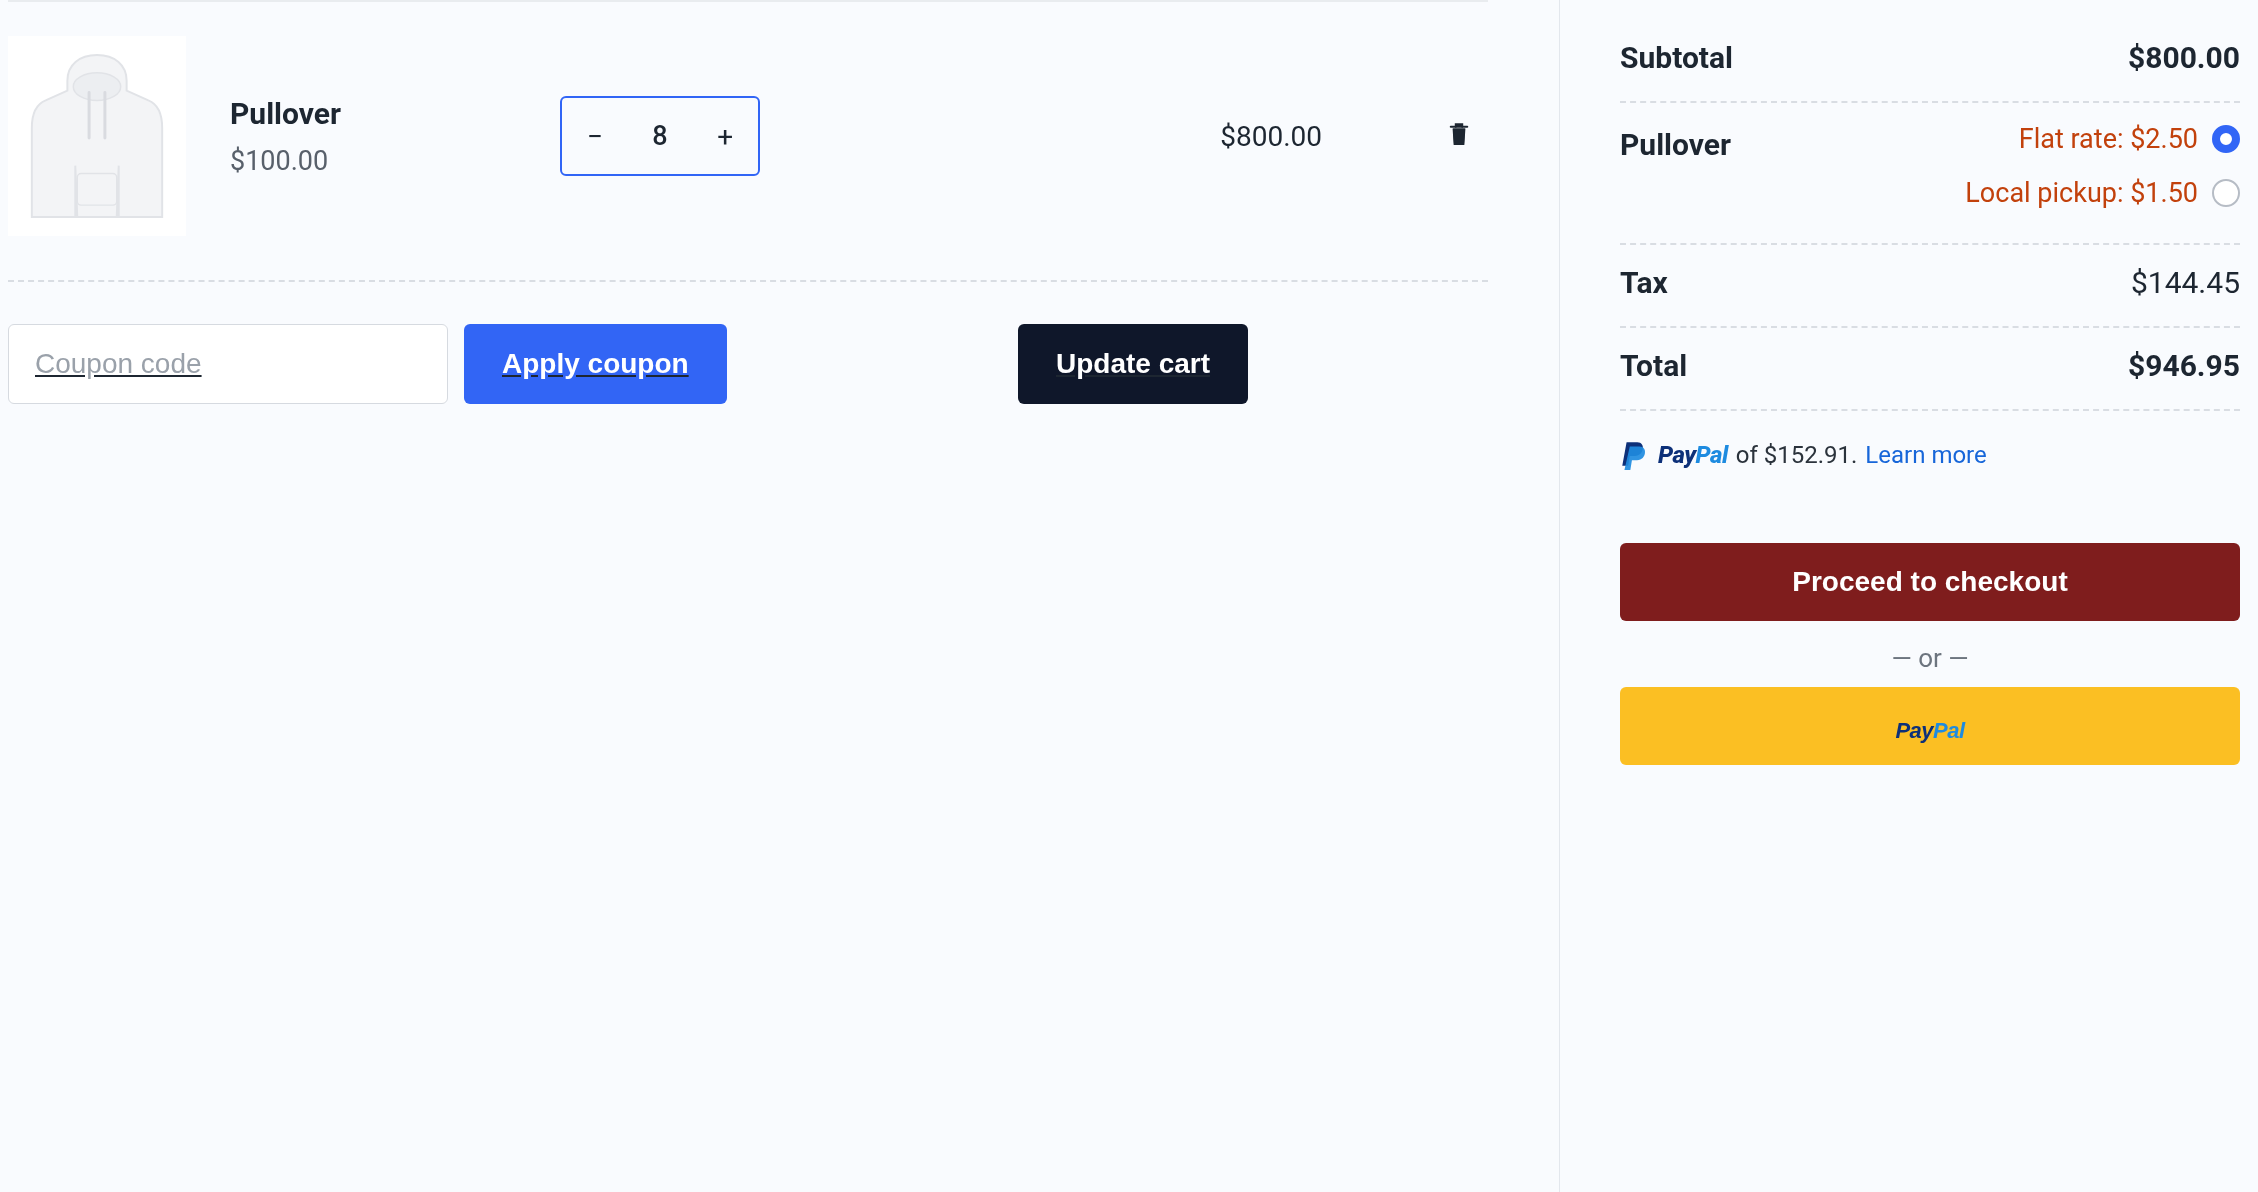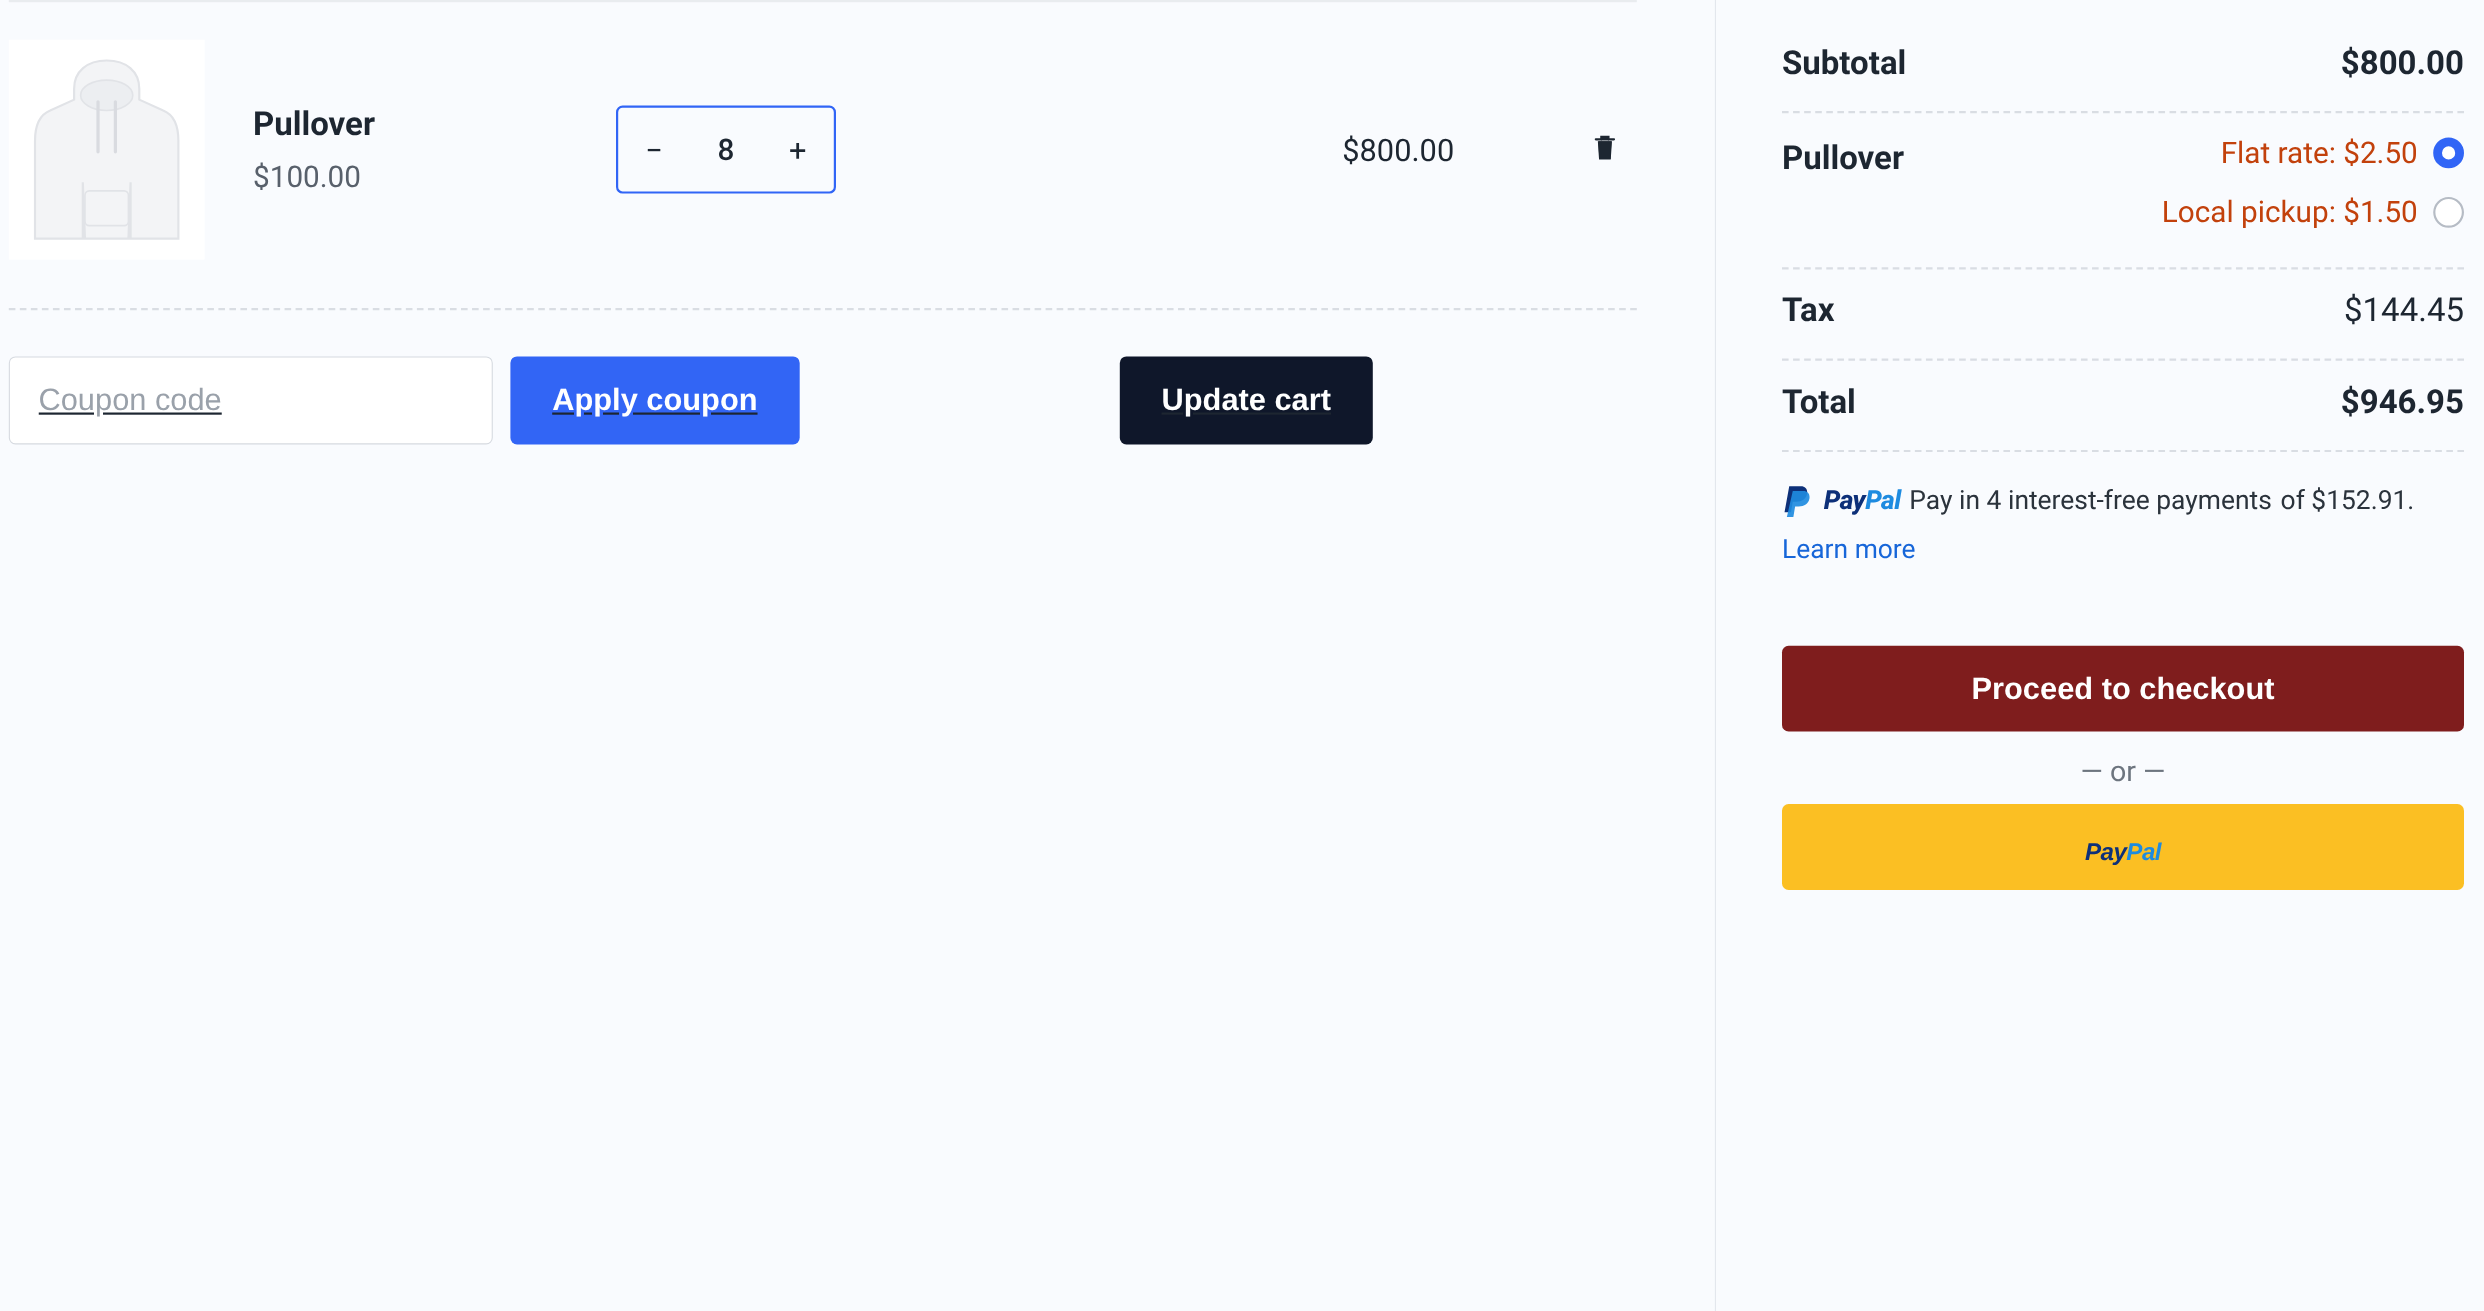--- a/index.html
+++ b/index.html
@@ -269,21 +269,20 @@
 
   <div class="paypal-msg">
     <svg class="pp-icon" viewBox="0 0 24 28">
       <path d="M6 2 L16 2 C20 2 22 5 21 9 C20 13 17 15 12 15 L9 15 L7.5 24 L2 24 Z" fill="#0d3079"></path>
       <path d="M9 6 L18 6 C22 6 24 9 23 13 C22 17 19 19 14 19 L11 19 L9.5 28 L4 28 Z" fill="#1e8be0" opacity="0.92"></path>
     </svg>
     <span class="paypal-logo">
       <span class="pp-dark">Pay</span>
         <span class="pp-blue">Pal</span>
     </span>
-    <span>Pay in 4 interest-free payments</span>
     <span>of $152.91.</span>
     <span class="learn">Learn more</span>
   </div>
 
   <button class="checkout-btn checkout-primary">Proceed to checkout</button>
 
   <div class="or-sep">— or —</div>
 
   <button class="checkout-btn checkout-paypal">
     <span class="paypal-btn-label">

